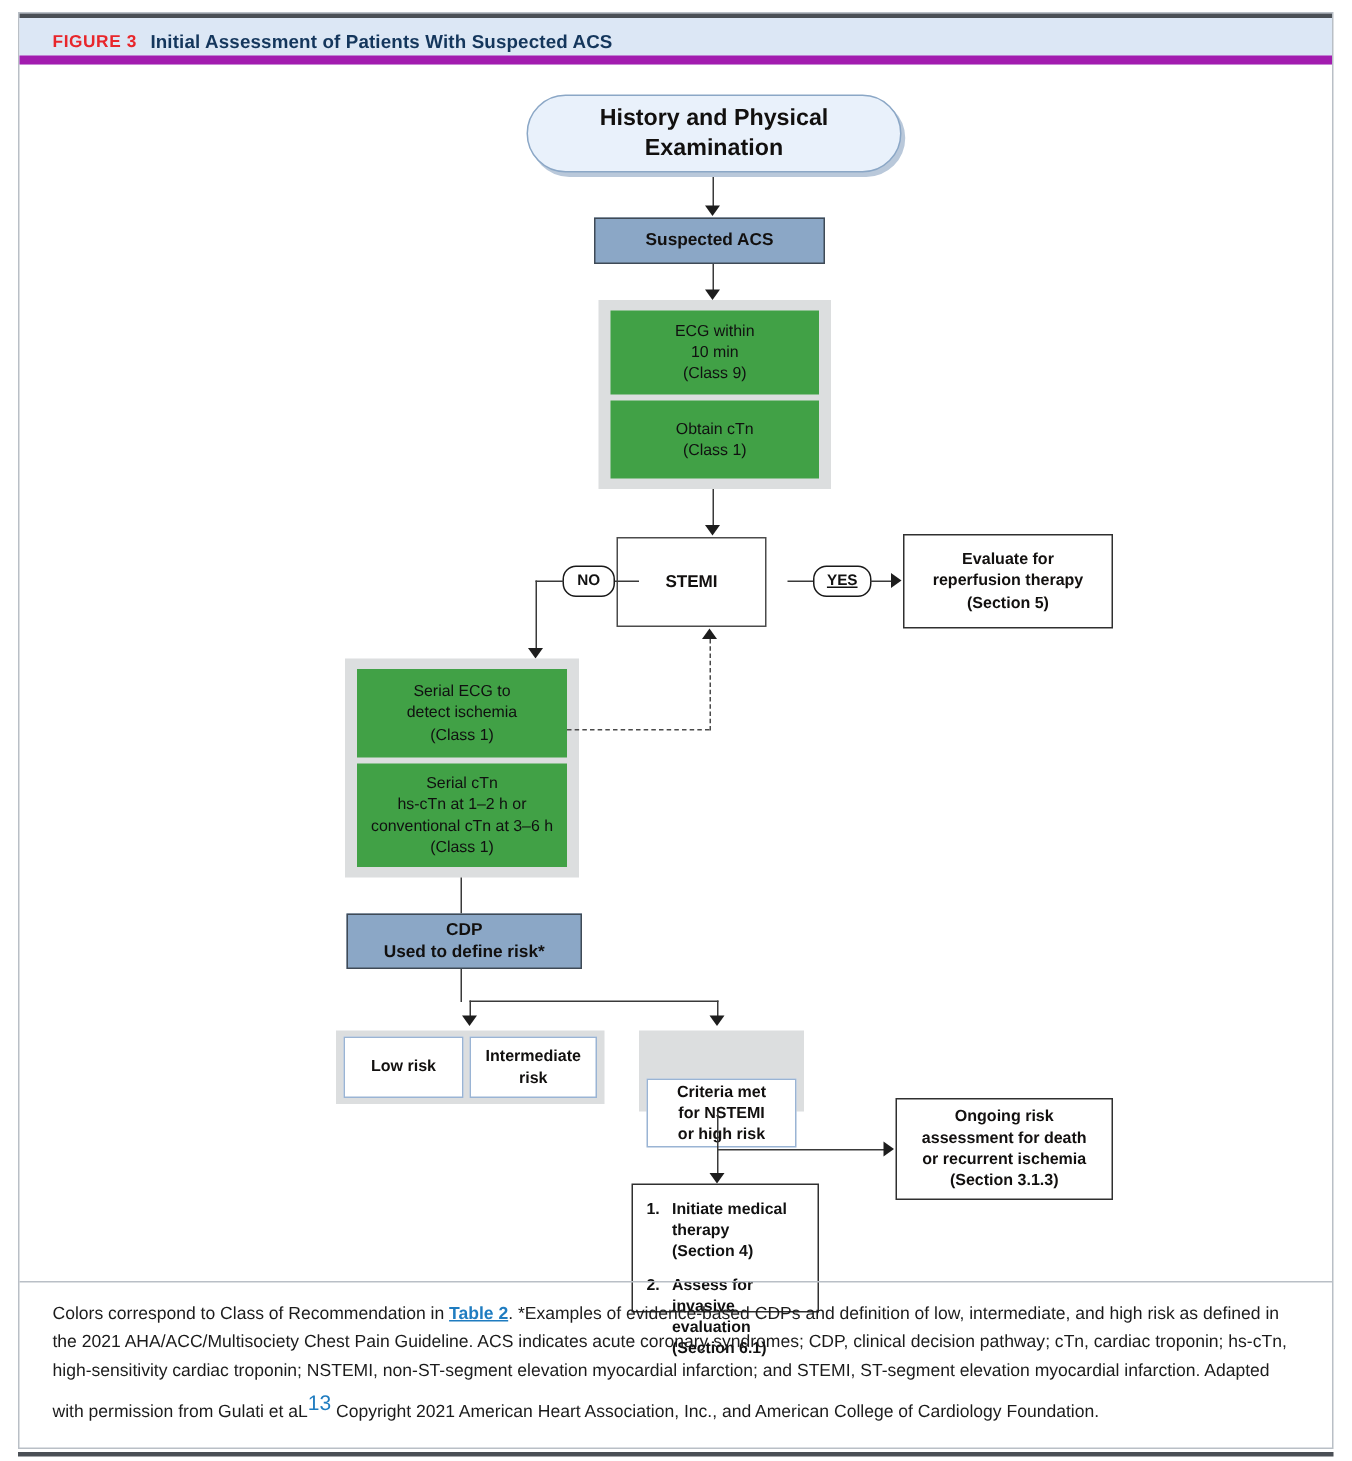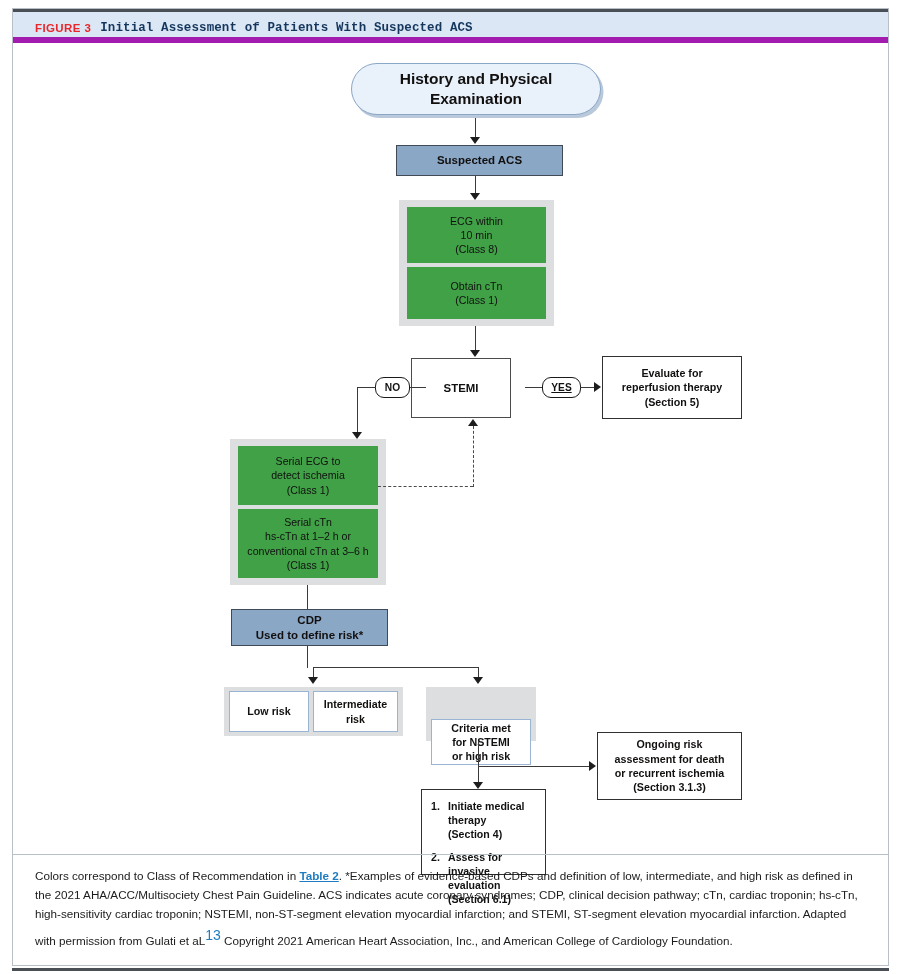--- a/index.html
+++ b/index.html
@@ -47,21 +47,20 @@
     font-size: 11.5px;
     font-weight: bold;
     color: #e8262b;
     letter-spacing: .4px;
   }
   .fig-title {
     font-size: 12.5px;
     font-weight: bold;
     color: #14365c;
     letter-spacing: .1px;
-    font-family: Liberation Mono, monospace;
   }
 
   
   .chart {
     position: absolute;
     left: 0;
     top: 34px;
     width: 875px;
     height: 810px;
   }
@@ -248,29 +247,29 @@
   </div>
 
   <div class="chart">
 
     <div class="node node-rounded" style="left:338px; top:20px; width:250px; height:52px; white-space:pre-line;">History and Physical
 Examination</div>
 
     <div class="ln-v" style="left:462px; top:75px; height:21px;"></div>
     <div class="arrow-down" style="left:457px; top:94px;"></div>
 
-    <div class="node node-steel" style="left:383px; top:102px; width:167px; height:31px;">Suspected ACS</div>
+    <div class="node node-steel" style="left:383px; top:102px; width:154px; height:31px;">Suspected ACS</div>
 
     <div class="ln-v" style="left:462px; top:133px; height:19px;"></div>
     <div class="arrow-down" style="left:457px; top:150px;"></div>
 
     <div class="group-grey" style="left:386px; top:157px; width:155px; height:126px;"></div>
     <div class="node node-green" style="left:394px; top:164px; width:139px; height:56px; white-space:pre-line;">ECG within
 10 min
-(Class 8)</div>
+(Class 9)</div>
     <div class="node node-green" style="left:394px; top:224px; width:139px; height:52px; white-space:pre-line;">Obtain cTn
 (Class 1)</div>
 
     <div class="ln-v" style="left:462px; top:283px; height:27px;"></div>
     <div class="arrow-down" style="left:457px; top:307px;"></div>
 
     <div class="node node-stemi" style="left:398px; top:315px; width:100px; height:60px;">STEMI</div>
 
     <div class="ln-h" style="left:395px; top:344px; width:18px;"></div>
     <div class="pill" style="left:362px; top:334px; width:35px; height:21px;">NO</div>

